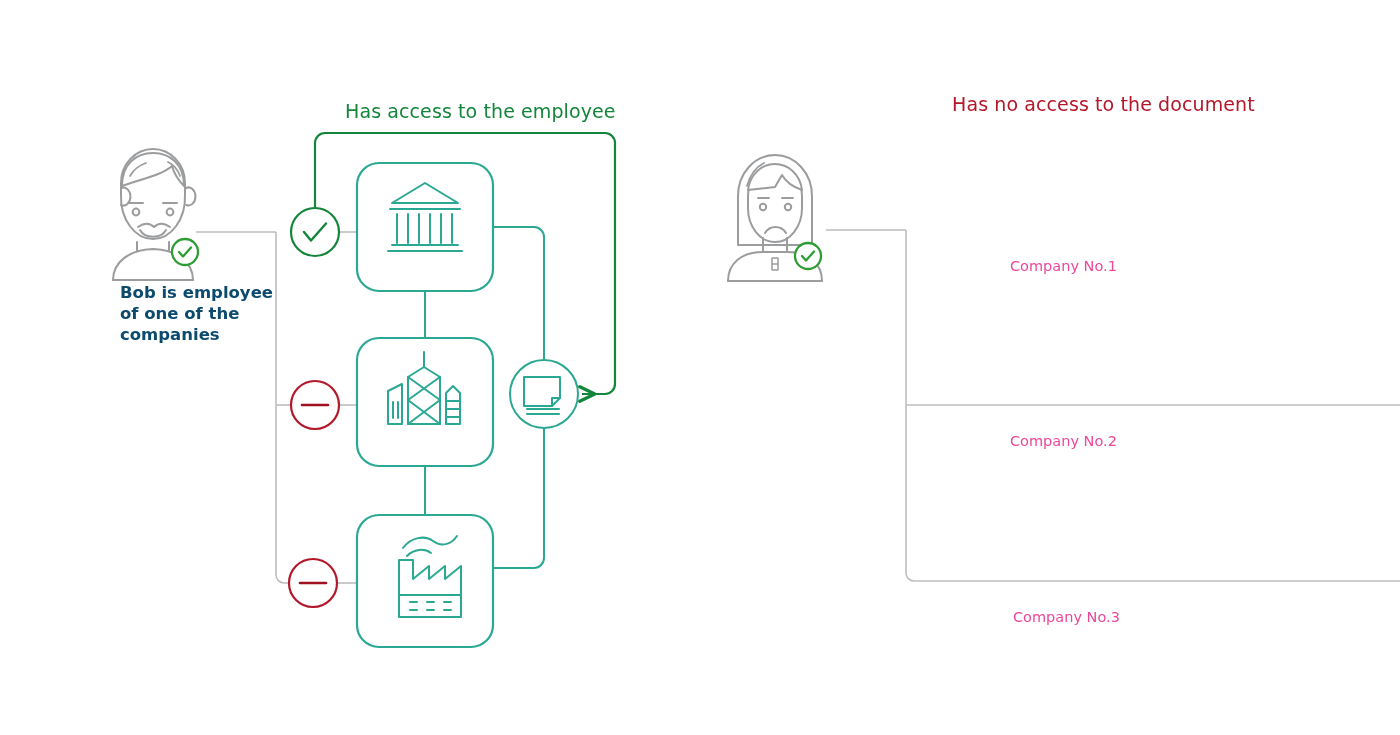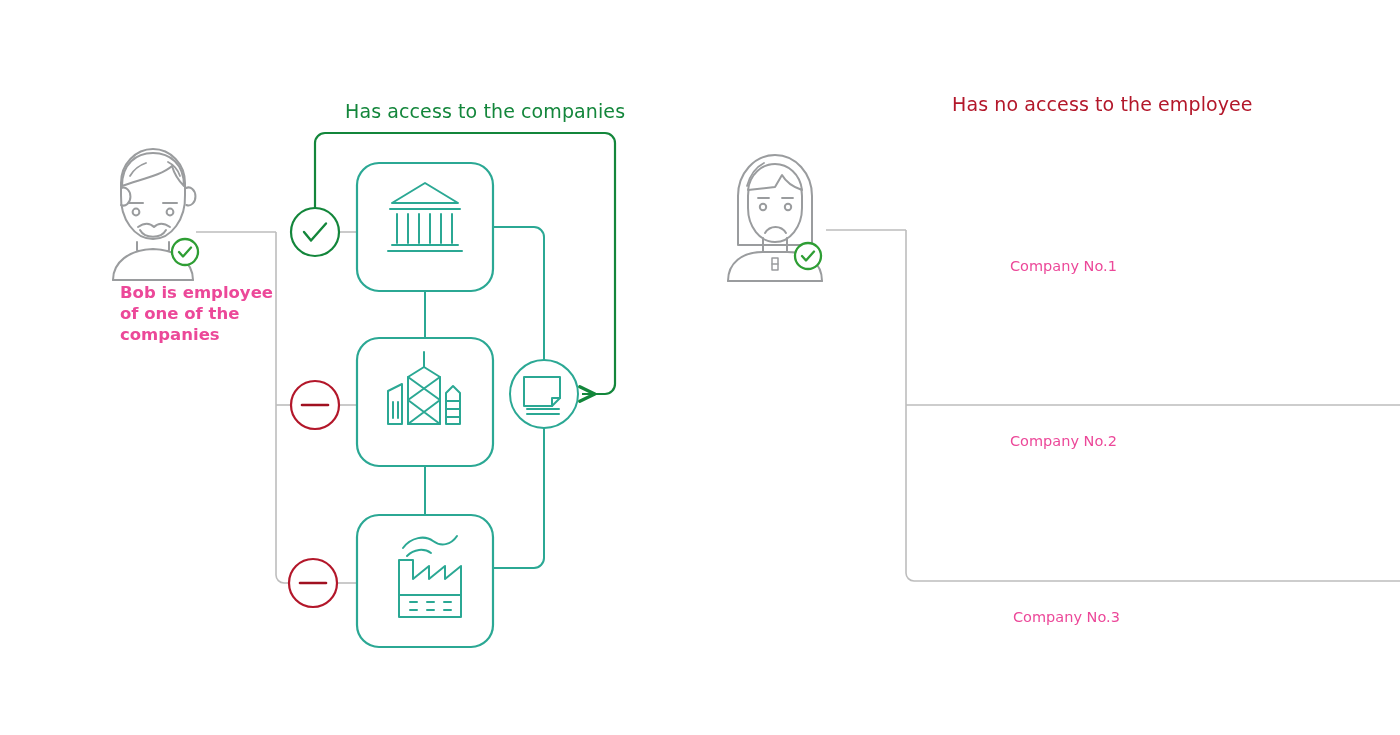--- a/index.html
+++ b/index.html
@@ -17,36 +17,36 @@
   .hdr{
     position:absolute;white-space:nowrap;
     font-family:"DejaVu Sans", sans-serif;
     font-size:19px;letter-spacing:.1px;
   }
   .hdr.green{color:#13863B;}
   .hdr.red{color:#B3172A;}
   .cap{
     position:absolute;white-space:pre-line;
     font-family:"DejaVu Sans", sans-serif;
-    font-size:16.5px;line-height:21px;color:#ec4899;font-weight:600;
+    font-size:16.5px;line-height:21px;color:#0c4a6e;font-weight:600;
   }
   .boxlabel{
     position:absolute;white-space:nowrap;
     font-family:"DejaVu Sans", sans-serif;
     font-size:14.5px;color:#ec4899;
   }
 </style>
 </head>
 <body>
 
 <div class="stage">
 
   <div class="panel left">
 
-    <div class="hdr green" style="left:345px;top:100px;">Has access to the companies</div>
+    <div class="hdr green" style="left:345px;top:100px;">Has access to the employee</div>
 
     <div class="cap" style="left:120px;top:282px;">Bob is employee
 of one of the
 companies</div>
 
     <div class="boxlabel" style="left:378px;top:259px;">Company No.1</div>
     <div class="boxlabel" style="left:378px;top:435px;">Company No.2</div>
     <div class="boxlabel" style="left:380px;top:610px;">Company No.3</div>
 
     <svg viewBox="0 0 700 735">
@@ -165,21 +165,21 @@
           <path d="M527,414 h32"></path>
         </g>
       </g>
 
       <path d="M315,208 V143 a10,10 0 0,1 10,-10 H605 a10,10 0 0,1 10,10 V384 a10,10 0 0,1 -10,10 H582" fill="none" stroke="#13863B" stroke-width="2.2" marker-end="url(#arrowGreen)"></path>
     </svg>
   </div>
 
   <div class="panel right">
 
-    <div class="hdr red" style="left:252px;top:93px;">Has no access to the employee</div>
+    <div class="hdr red" style="left:252px;top:93px;">Has no access to the document</div>
 
     <div class="boxlabel" style="left:310px;top:258px;">Company No.1</div>
     <div class="boxlabel" style="left:310px;top:433px;">Company No.2</div>
     <div class="boxlabel" style="left:313px;top:609px;">Company No.3</div>
 
     <svg viewBox="0 0 700 735">
       <defs>
         <marker id="arrowRed" markerWidth="9" markerHeight="9" refX="7" refY="4.5" orient="auto" markerUnits="strokeWidth">
           <path d="M8,1.2 L1.2,4.5 L8,7.8" fill="none" stroke="#B3172A" stroke-width="1.5" stroke-linecap="round" stroke-linejoin="round"></path>
         </marker>

